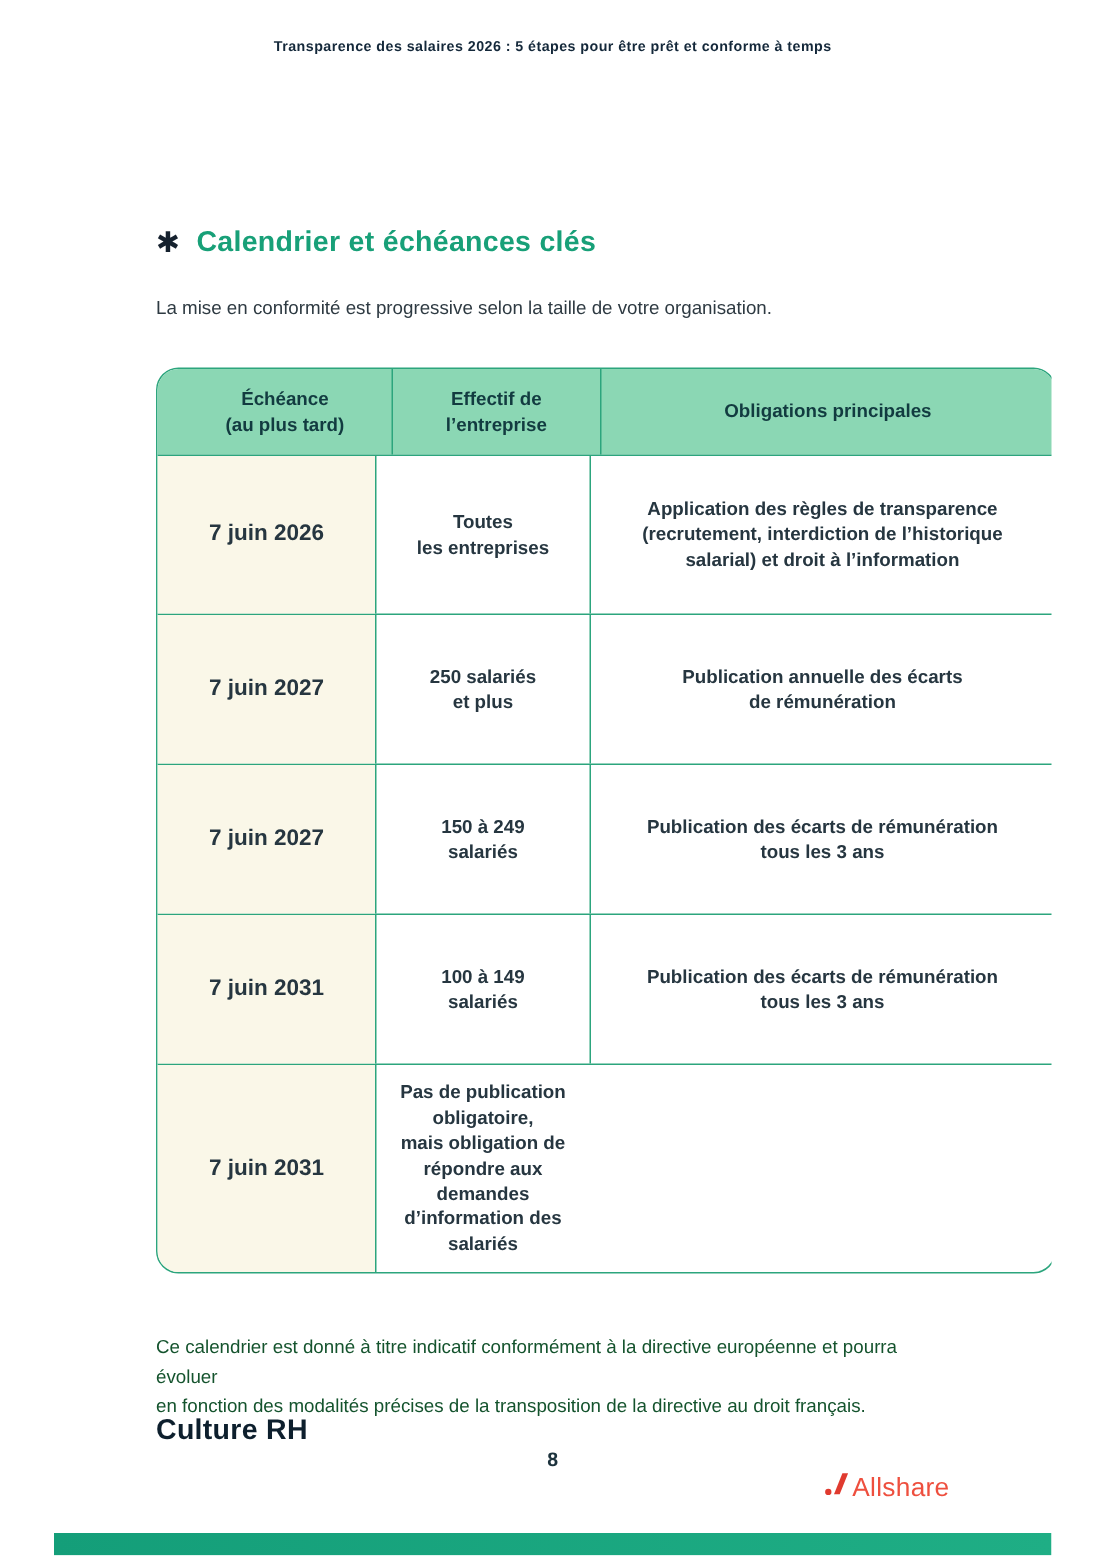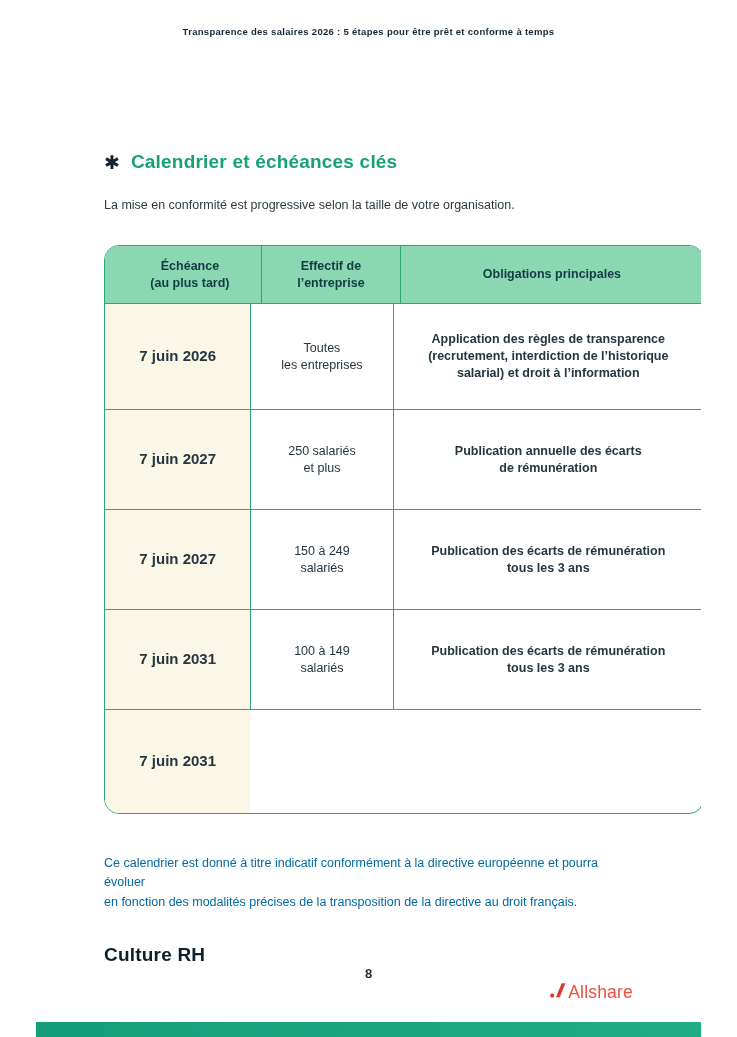--- a/index.html
+++ b/index.html
@@ -76,25 +76,25 @@
     padding:10px 14px;
     white-space:pre-line;
     color:var(--ink);
     line-height:1.35;
   }
   .c2,.c3{border-left:1px solid var(--border);}
   .tbody .c1{
     background:var(--cream);
     font-size:15px;font-weight:700;
   }
-  .tbody .c2{font-size:12.5px;font-weight:400;}
+  .tbody .c2{font-size:12.5px;font-weight:700;}
   .tbody .c3{font-size:12.5px;font-weight:700;}
   .note{
     margin-top:40px;
-    font-size:12.5px;color:#0369a1;
+    font-size:12.5px;color:#14532d;
     line-height:1.55;
     white-space:pre-line;
   }
   .footer{
     position:absolute;left:68px;right:68px;bottom:34px;
     display:flex;flex-direction:column;
   }
   .footer>div{flex:1;}
   .brand-left{
     font-size:19px;font-weight:800;color:#0d1f2d;letter-spacing:.2px;
@@ -164,20 +164,23 @@
         </div>
         <div class="trow">
           <div class="cell c1">7 juin 2031</div>
           <div class="cell c2">100 à 149
 salariés</div>
           <div class="cell c3">Publication des écarts de rémunération
 tous les 3 ans</div>
         </div>
         <div class="trow">
           <div class="cell c1">7 juin 2031</div>
+          <div class="cell c3">Pas de publication obligatoire,
+mais obligation de répondre aux demandes
+d’information des salariés</div>
         </div>
       </div>
     </div>
 
     <div class="note">Ce calendrier est donné à titre indicatif conformément à la directive européenne et pourra évoluer
 en fonction des modalités précises de la transposition de la directive au droit français.</div>
 
   </div>
 
   <div class="footer">

